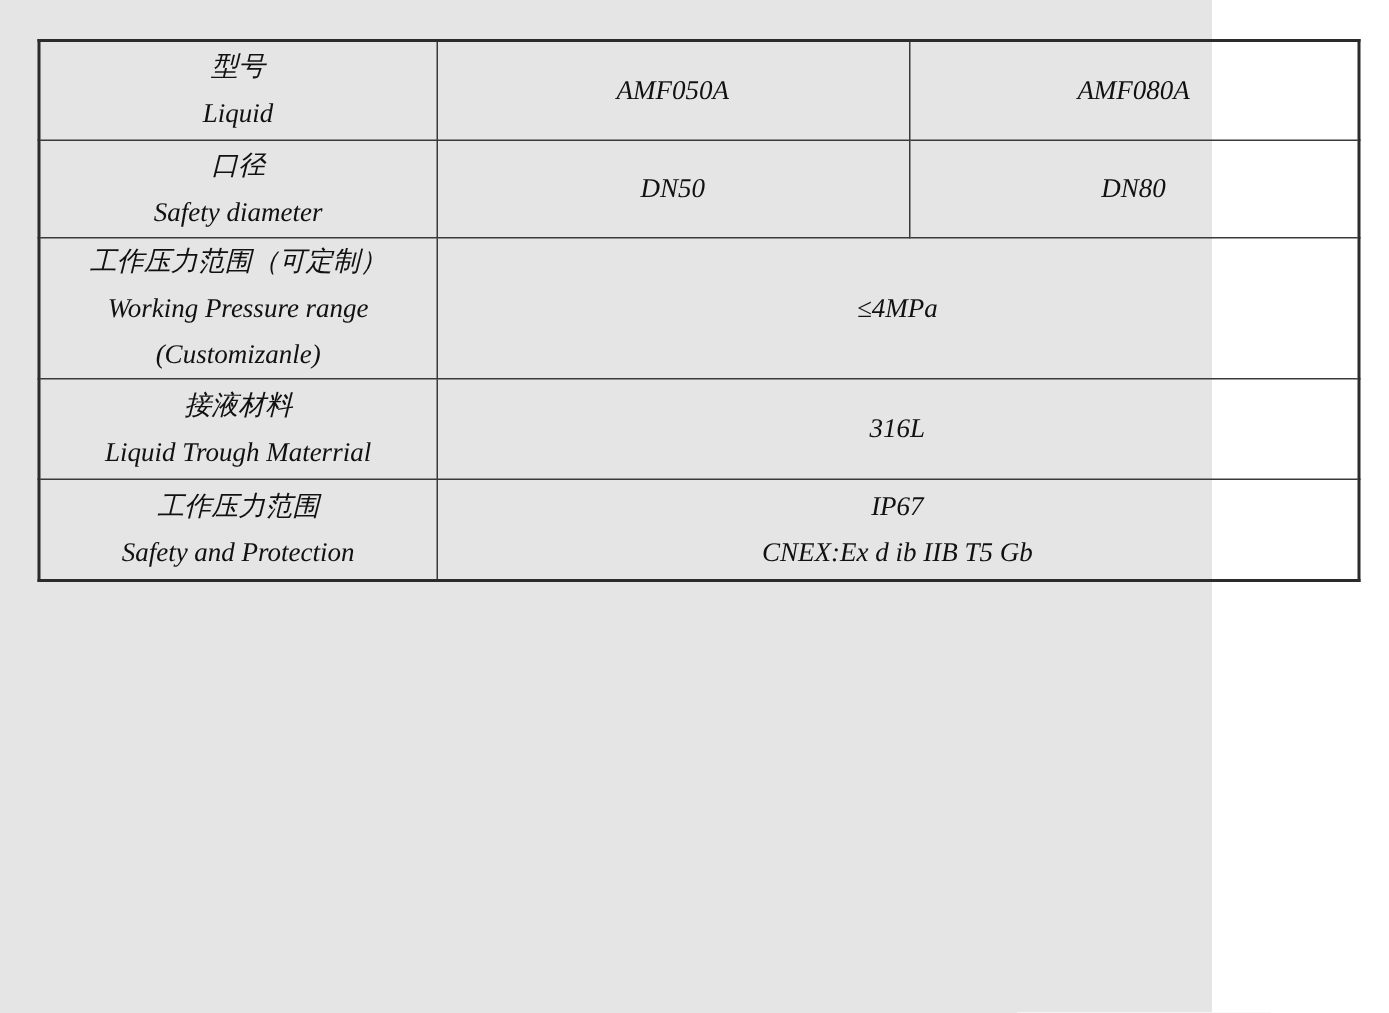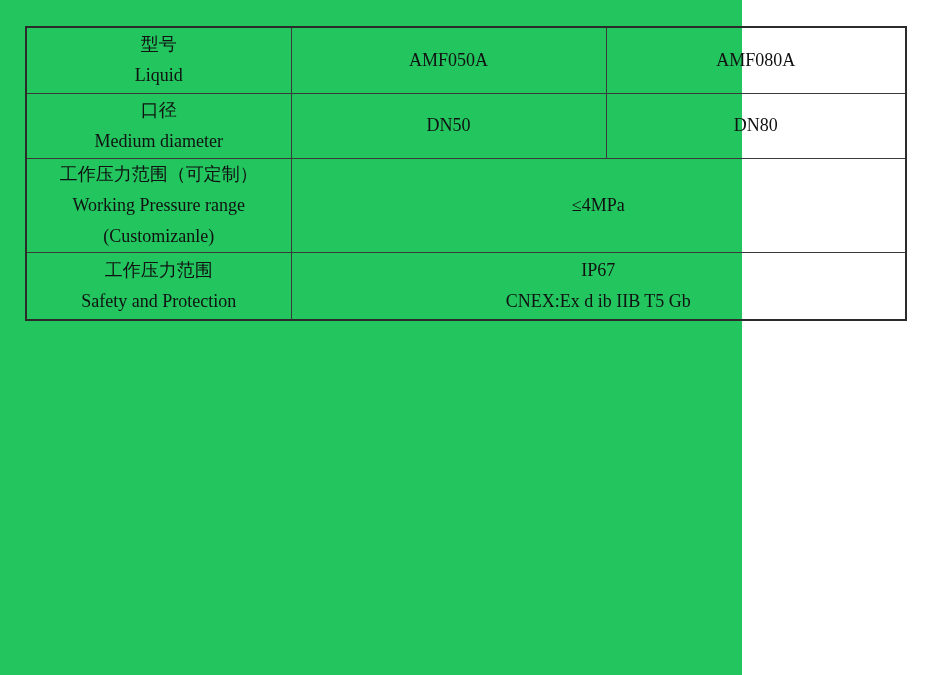--- a/index.html
+++ b/index.html
@@ -6,23 +6,24 @@
     margin: 0;
     padding: 0;
     background: #ffffff;
     width: 926px;
     height: 675px;
     font-family: "Liberation Serif", "DejaVu Serif", serif;
     color: #111111;
   }
   .page {
     position: relative;
-    width: 742px;
+    width: 808px;
     height: 675px;
-    background: #22c55e;
+    background: #e5e5e5;
+    font-style: italic;
   }
   table.spec {
     position: absolute;
     left: 25px;
     top: 26px;
     width: 880px;
     border-collapse: collapse;
     table-layout: fixed;
     border: 2px solid #2b2b2b;
   }
@@ -55,39 +56,46 @@
           <div class="line">型号</div>
           <div class="line">Liquid</div>
         </td>
         <td>AMF050A</td>
         <td>AMF080A</td>
       </tr>
 
       <tr style="height:65px">
         <td>
           <div class="line">口径</div>
-          <div class="line">Medium diameter</div>
+          <div class="line">Safety diameter</div>
         </td>
         <td>DN50</td>
         <td>DN80</td>
       </tr>
 
 
 
 
       <tr style="height:86px">
         <td class="label3">
           <div class="line">工作压力范围（可定制）</div>
           <div class="line">Working Pressure range</div>
           <div class="line">(Customizanle)</div>
         </td>
         <td colspan="2">≤4MPa</td>
       </tr>
 
 
+      <tr style="height:67px">
+        <td>
+          <div class="line">接液材料</div>
+          <div class="line">Liquid Trough Materrial</div>
+        </td>
+        <td colspan="2">316L</td>
+      </tr>
 
       <tr style="height:68px">
         <td>
           <div class="line">工作压力范围</div>
           <div class="line">Safety and Protection</div>
         </td>
         <td colspan="2">
           <div class="line">IP67</div>
           <div class="line">CNEX:Ex d ib IIB T5 Gb</div>
         </td>

